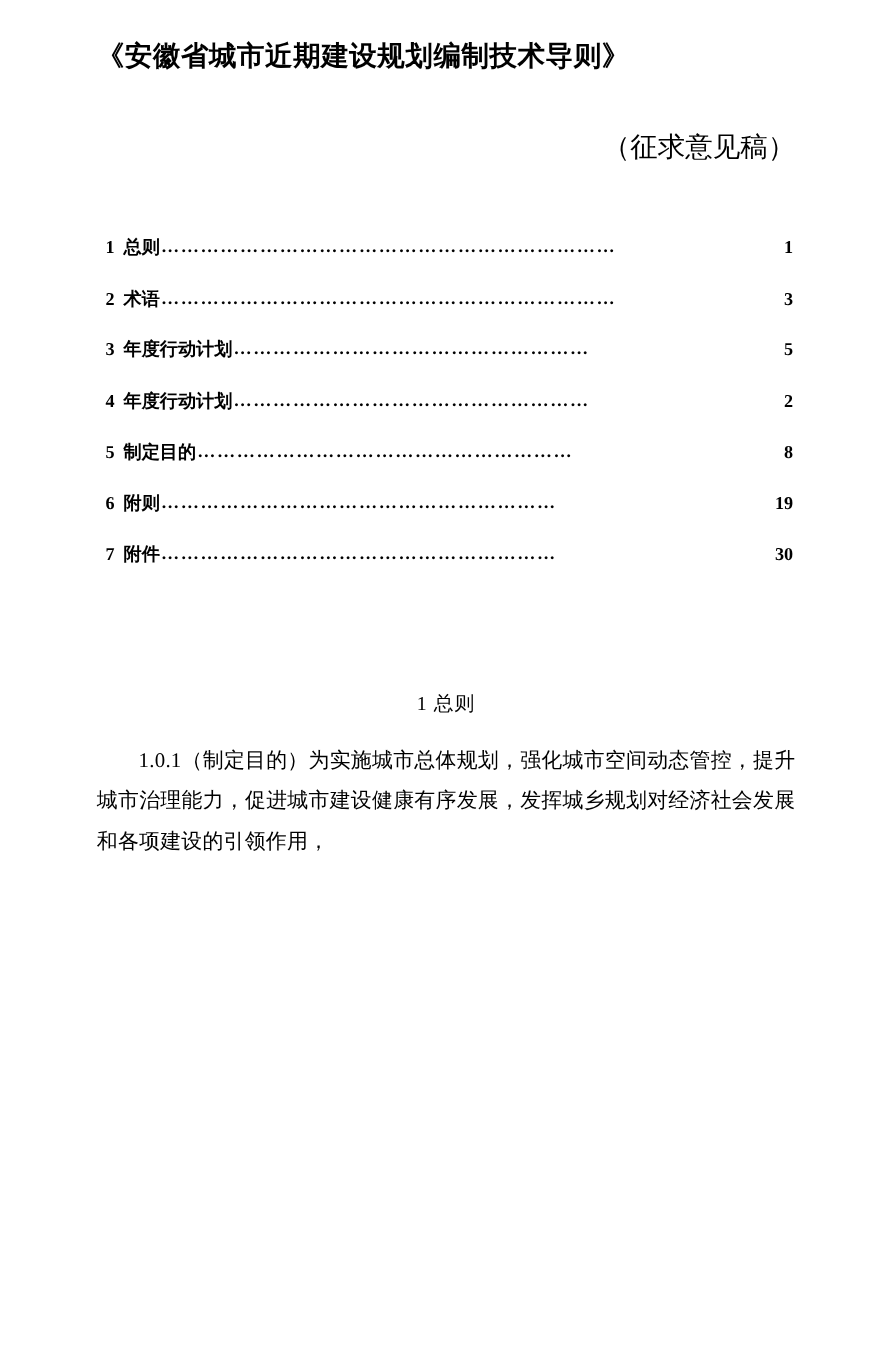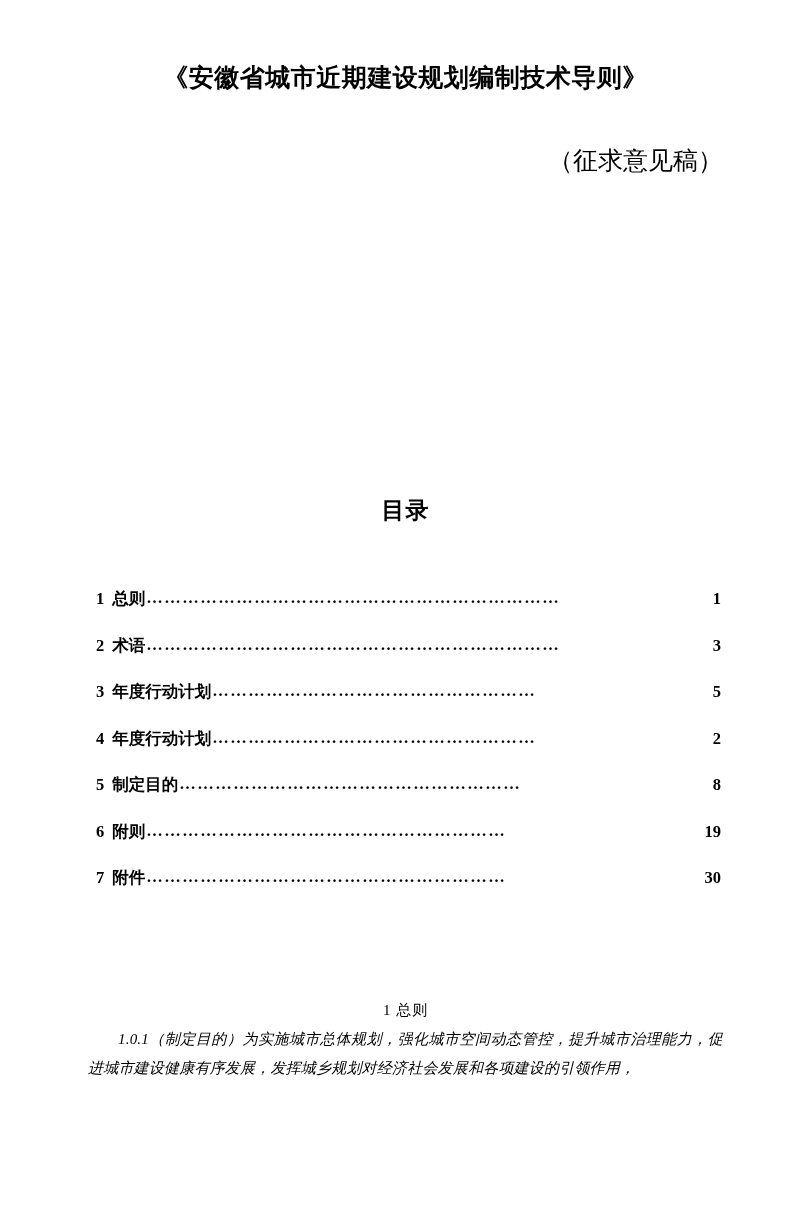--- a/index.html
+++ b/index.html
@@ -16,25 +16,25 @@
     overflow: hidden;
   }
   .page {
     width: 811px;
     height: 1224px;
     position: relative;
     box-sizing: border-box;
     padding: 0 88px;
   }
   .doc-title {
-    text-align: center;
+    text-align: left;
     font-size: 25px;
     font-weight: bold;
     letter-spacing: 0.5px;
-    margin-top: 60px;
+    margin-top: 34px;
     line-height: 1.4;
   }
   .doc-subtitle {
     text-align: right;
     font-size: 25px;
     font-weight: normal;
     margin-top: 48px;
     line-height: 1.4;
   }
   .toc-heading {
@@ -69,45 +69,43 @@
     font-weight: bold;
     letter-spacing: 1.5px;
     margin: 0 1px;
     transform: translateY(-1px);
   }
   .toc-page {
     margin-left: 2px;
   }
   .section-heading {
     text-align: center;
-    font-size: 15px;
+    font-size: 18px;
     margin-top: 112px;
     letter-spacing: 1px;
   }
   .body-par {
-    font-size: 15px;
+    font-size: 19px;
     line-height: 1.95;
-    margin-top: 5px;
+    margin-top: 22px;
     text-align: justify;
     text-justify: inter-ideograph;
     text-indent: 2em;
     letter-spacing: 0.2px;
-    font-style: italic;
   }
 </style>
 </head>
 <body>
 
 <div class="page">
 
   <div class="doc-title">《安徽省城市近期建设规划编制技术导则》</div>
 
   <div class="doc-subtitle">（征求意见稿）</div>
 
-  <div class="toc-heading">目录</div>
 
   <div class="toc-list">
 
     <div class="toc-row">
       <span class="toc-num">1</span>
       <span class="toc-label">总则</span>
       <span class="toc-dots">……………………………………………………………</span>
       <span class="toc-page">1</span>
     </div>
 

